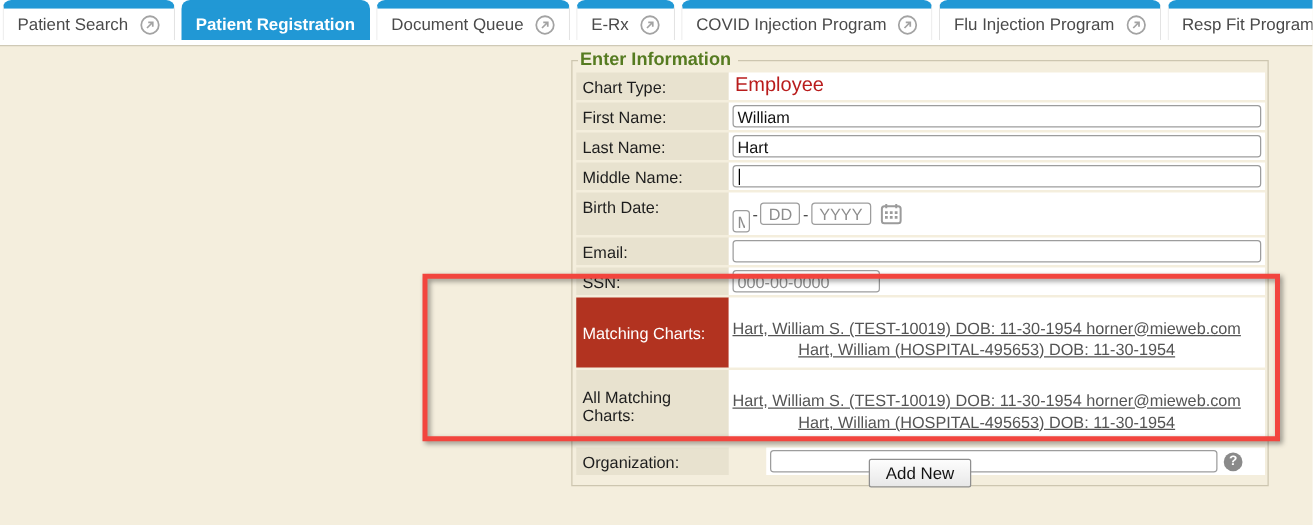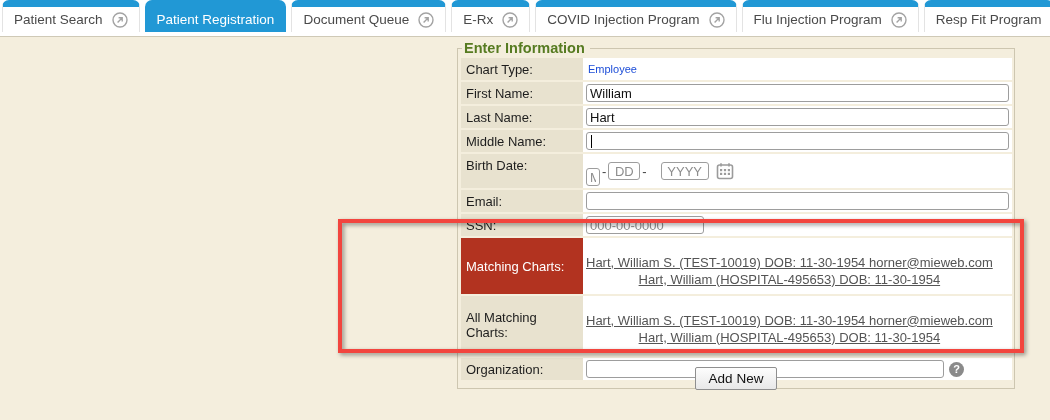--- a/index.html
+++ b/index.html
@@ -13,21 +13,21 @@
   #tabbar { position: absolute; top: 0; left: 0; width: 1050px; height: 36px; background: #fff; }
   .tabs { display: flex; gap: 5px; padding-left: 2px; align-items: flex-start; }
   .tab {
     height: 32px; border-radius: 7px 7px 0 0;
     background: #fff; border: 1px solid #e3e3e3; border-bottom: none;
     border-top: 7px solid #2198d5;
     display: flex; align-items: center; gap: 9px; padding: 0 11px;
     color: #4a4a4a; font-size: 13.5px; white-space: nowrap; cursor: pointer;
   }
   .tab.active {
-    background: #2198d5; border-color: #2198d5; color: #fff; font-weight: normal;
+    background: #2198d5; border-color: #2198d5; color: #fff; font-weight: bold;
   }
   .ext-icon { width: 16px; height: 16px; display: inline-flex; }
 
   
   #content {
     position: absolute; top: 36px; left: 0; width: 1050px; height: 384px;
     background: #f4eedd; border-top: 1px solid #cfc9b6;
   }
 
   
@@ -37,21 +37,21 @@
   }
   legend {
     font-weight: bold; color: #567b21; font-size: 14.5px; padding: 0 5px 0 2px; margin-left: 1px;
   }
   .row { display: flex; margin-bottom: 2px; min-height: 22px; }
   .lbl {
     width: 122px; flex: none; background: #e8e2cf; color: #1d1d1d;
     font-size: 13px; padding: 4px 3px 3px 5px;
   }
   .val { flex: 1; background: #fff; padding: 2px 3px; display: flex; align-items: center; position: relative; }
-  .static-val { font-size: 11px; color: #1d4ed8; padding-left: 2px; }
+  .static-val { font-size: 16px; color: #b91c1c; padding-left: 2px; }
 
   input[type="text"] {
     font-family: "Liberation Sans", sans-serif; font-size: 13px; color: #111;
     border: 1px solid #9d9d9d; border-radius: 3px; height: 18px; padding: 1px 3px; outline: none;
   }
   .wide-input { width: 100%; }
   .focused { border: 2px solid #000; border-radius: 2px; }
   .caret { position: absolute; left: 8px; top: 5px; width: 1px; height: 13px; background: #000; }
 
   .date-input { text-align: center; border-radius: 4px; color: #111; }
@@ -60,21 +60,21 @@
   .cal-icon { margin-left: 7px; display: inline-flex; cursor: pointer; }
 
   .ssn-input { width: 118px; border-radius: 4px; }
 
   .row.tall { min-height: 56px; border-radius: 11px; }
   .row.tall .lbl { display: flex; align-items: center; }
   .alert-lbl { background: #b23320 !important; color: #fff !important; }
   .links { display: block; padding-top: 9px; text-align: center; }
   .links a { display: block; color: #545454; font-size: 13px; line-height: 17px; text-decoration: underline; cursor: pointer; }
 
-  .row.org { margin-top: 6px; }
+  .row.org { margin-top: 6px; gap: 30px; }
   .org-input { width: 358px; resize: both; }
   .help-icon {
     margin-left: 5px; width: 15px; height: 15px; border-radius: 50%;
     background: #8a8a8a; color: #fff; font-size: 11px; font-weight: bold;
     text-align: center; line-height: 15px; cursor: pointer; flex: none;
   }
 
   .btn-row { position: absolute; left: 457px; top: 330px; width: 558px; text-align: center; }
   button#add-new {
     font-family: "Liberation Sans", sans-serif; font-size: 13.5px; color: #111;
@@ -191,21 +191,21 @@
       </div>
     </div>
 
     <div class="row">
       <div class="lbl">Birth Date:</div>
       <div class="val">
         <input type="text" class="date-input" style="width: 14px; margin-top: 12px;" placeholder="MM">
         <span class="date-sep">-</span>
         <input type="text" class="date-input" style="width: 32px;" placeholder="DD">
         <span class="date-sep">-</span>
-        <input type="text" class="date-input" style="width: 48px; margin-left: 12px;" placeholder="YYYY">
+        <input type="text" class="date-input" style="width: 48px;" placeholder="YYYY">
         <span class="cal-icon">
           <svg viewBox="0 0 18 18" width="18" height="18">
             <rect x="1.5" y="3" width="15" height="13.5" rx="2" fill="none" stroke="#9b9b9b" stroke-width="1.6"></rect>
             <line x1="5" y1="1.2" x2="5" y2="4.5" stroke="#9b9b9b" stroke-width="1.6"></line>
             <line x1="13" y1="1.2" x2="13" y2="4.5" stroke="#9b9b9b" stroke-width="1.6"></line>
             <g fill="#9b9b9b">
               <rect x="4" y="7" width="2.2" height="2.2"></rect>
                 <rect x="7.9" y="7" width="2.2" height="2.2"></rect>
                 <rect x="11.8" y="7" width="2.2" height="2.2"></rect>
               <rect x="4" y="10.8" width="2.2" height="2.2"></rect>

